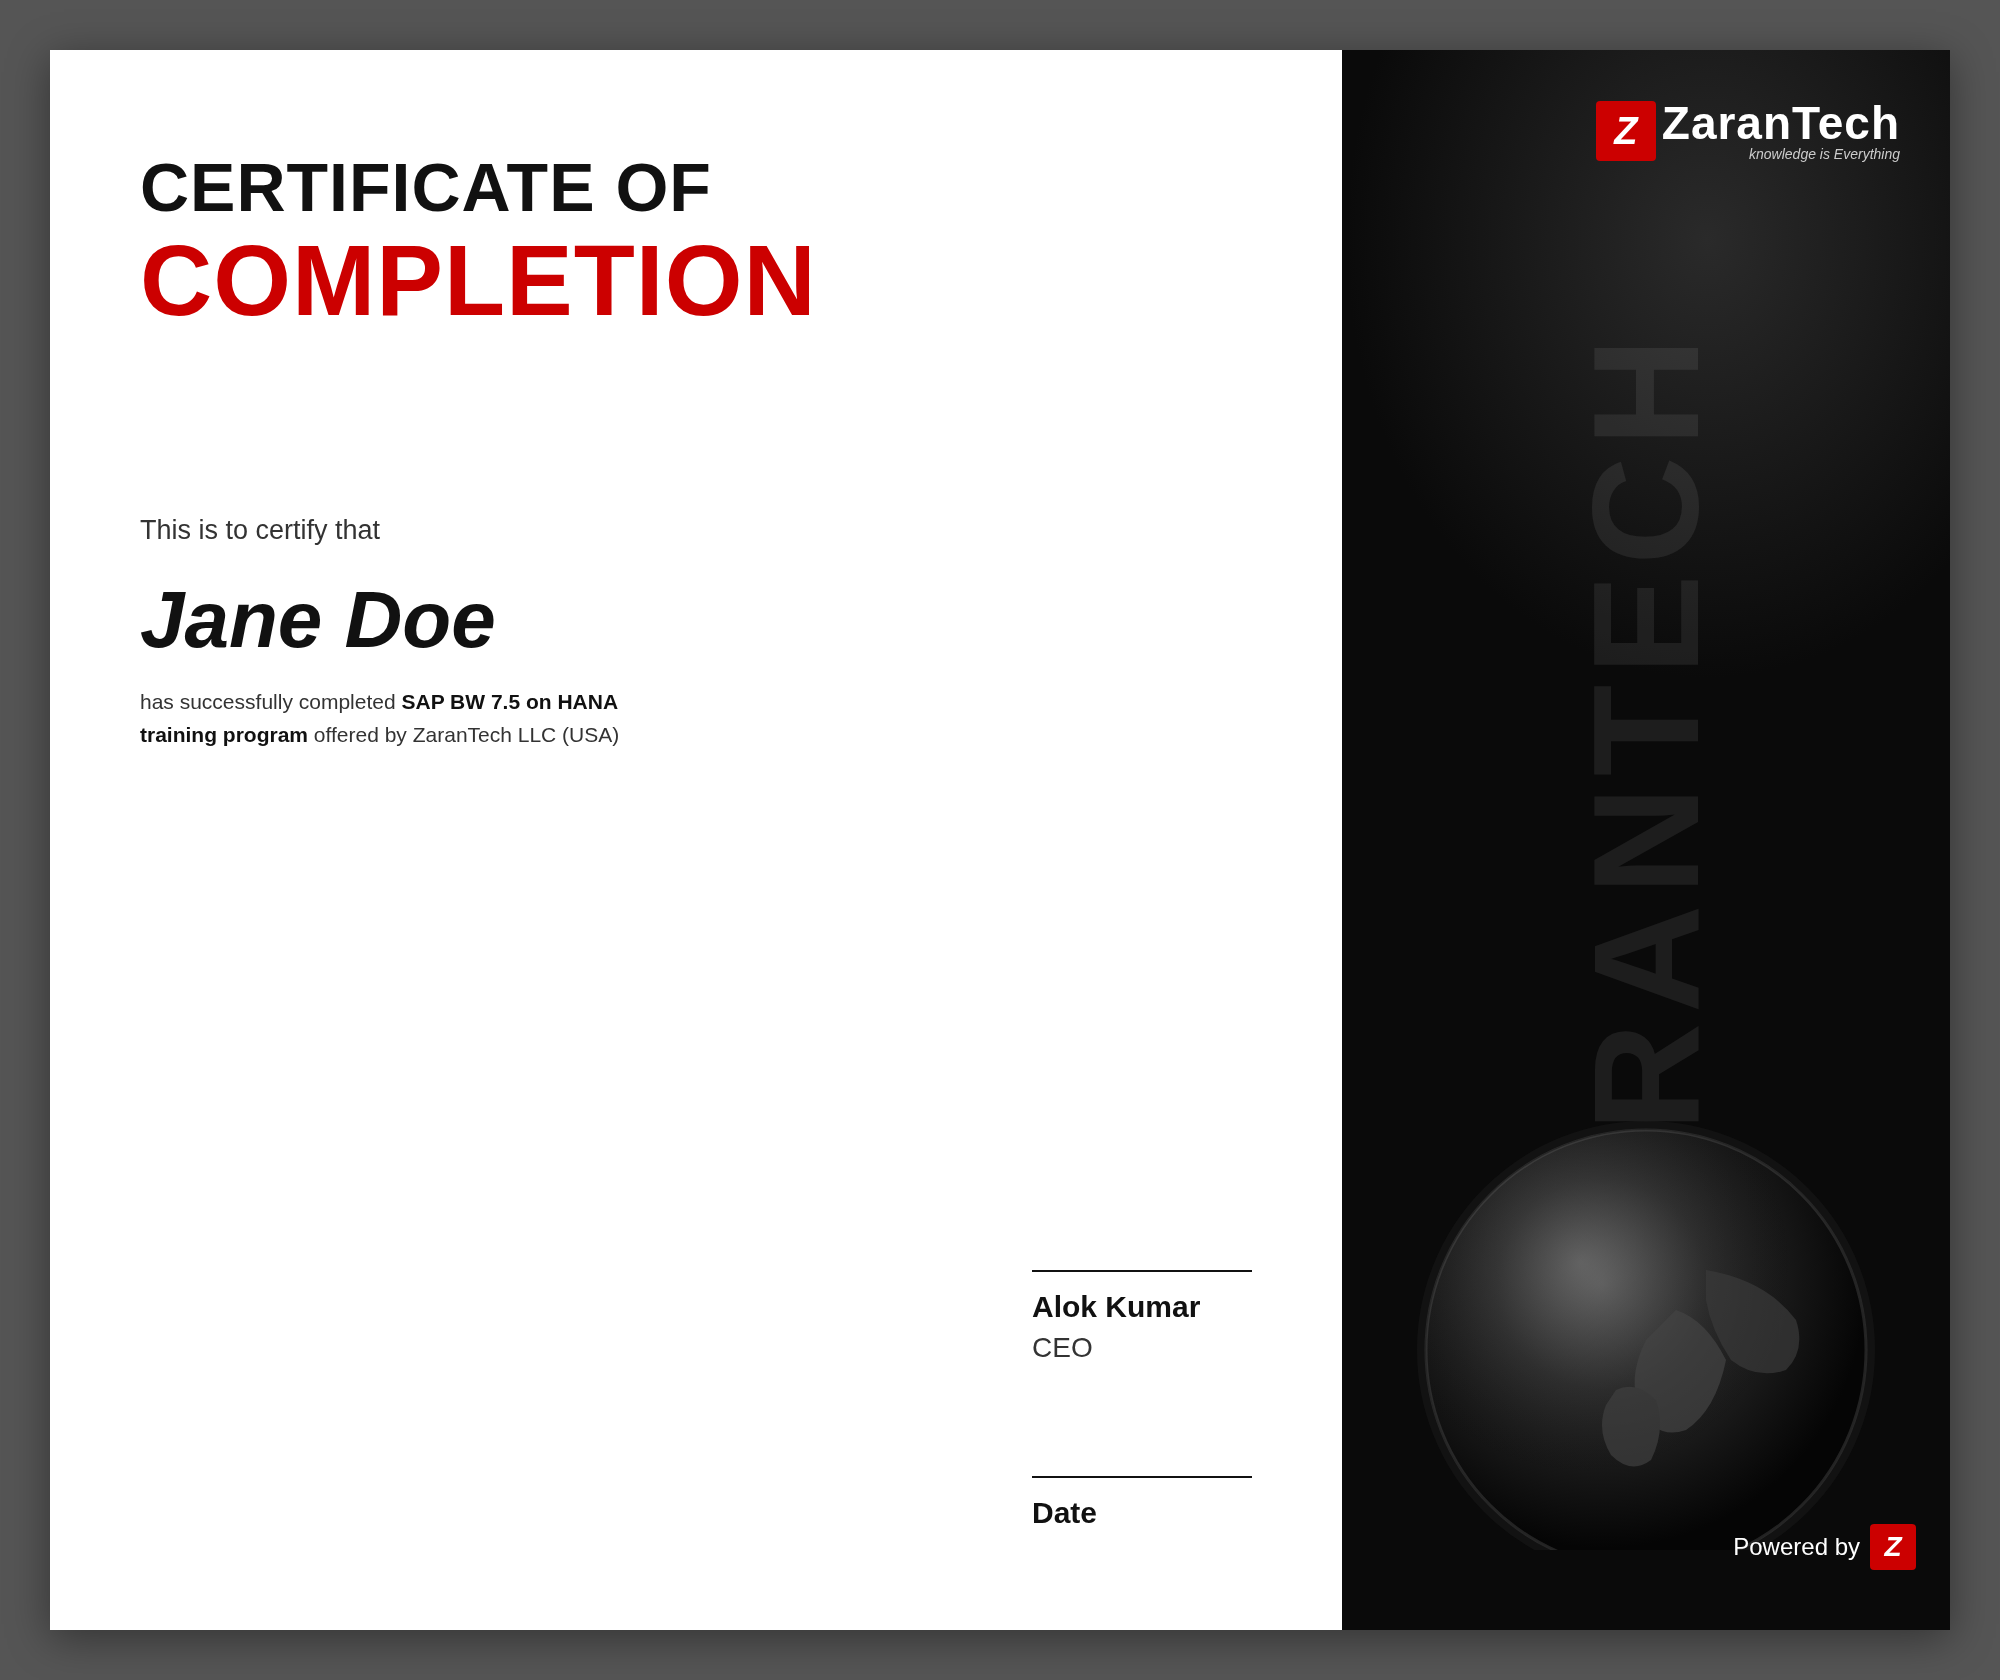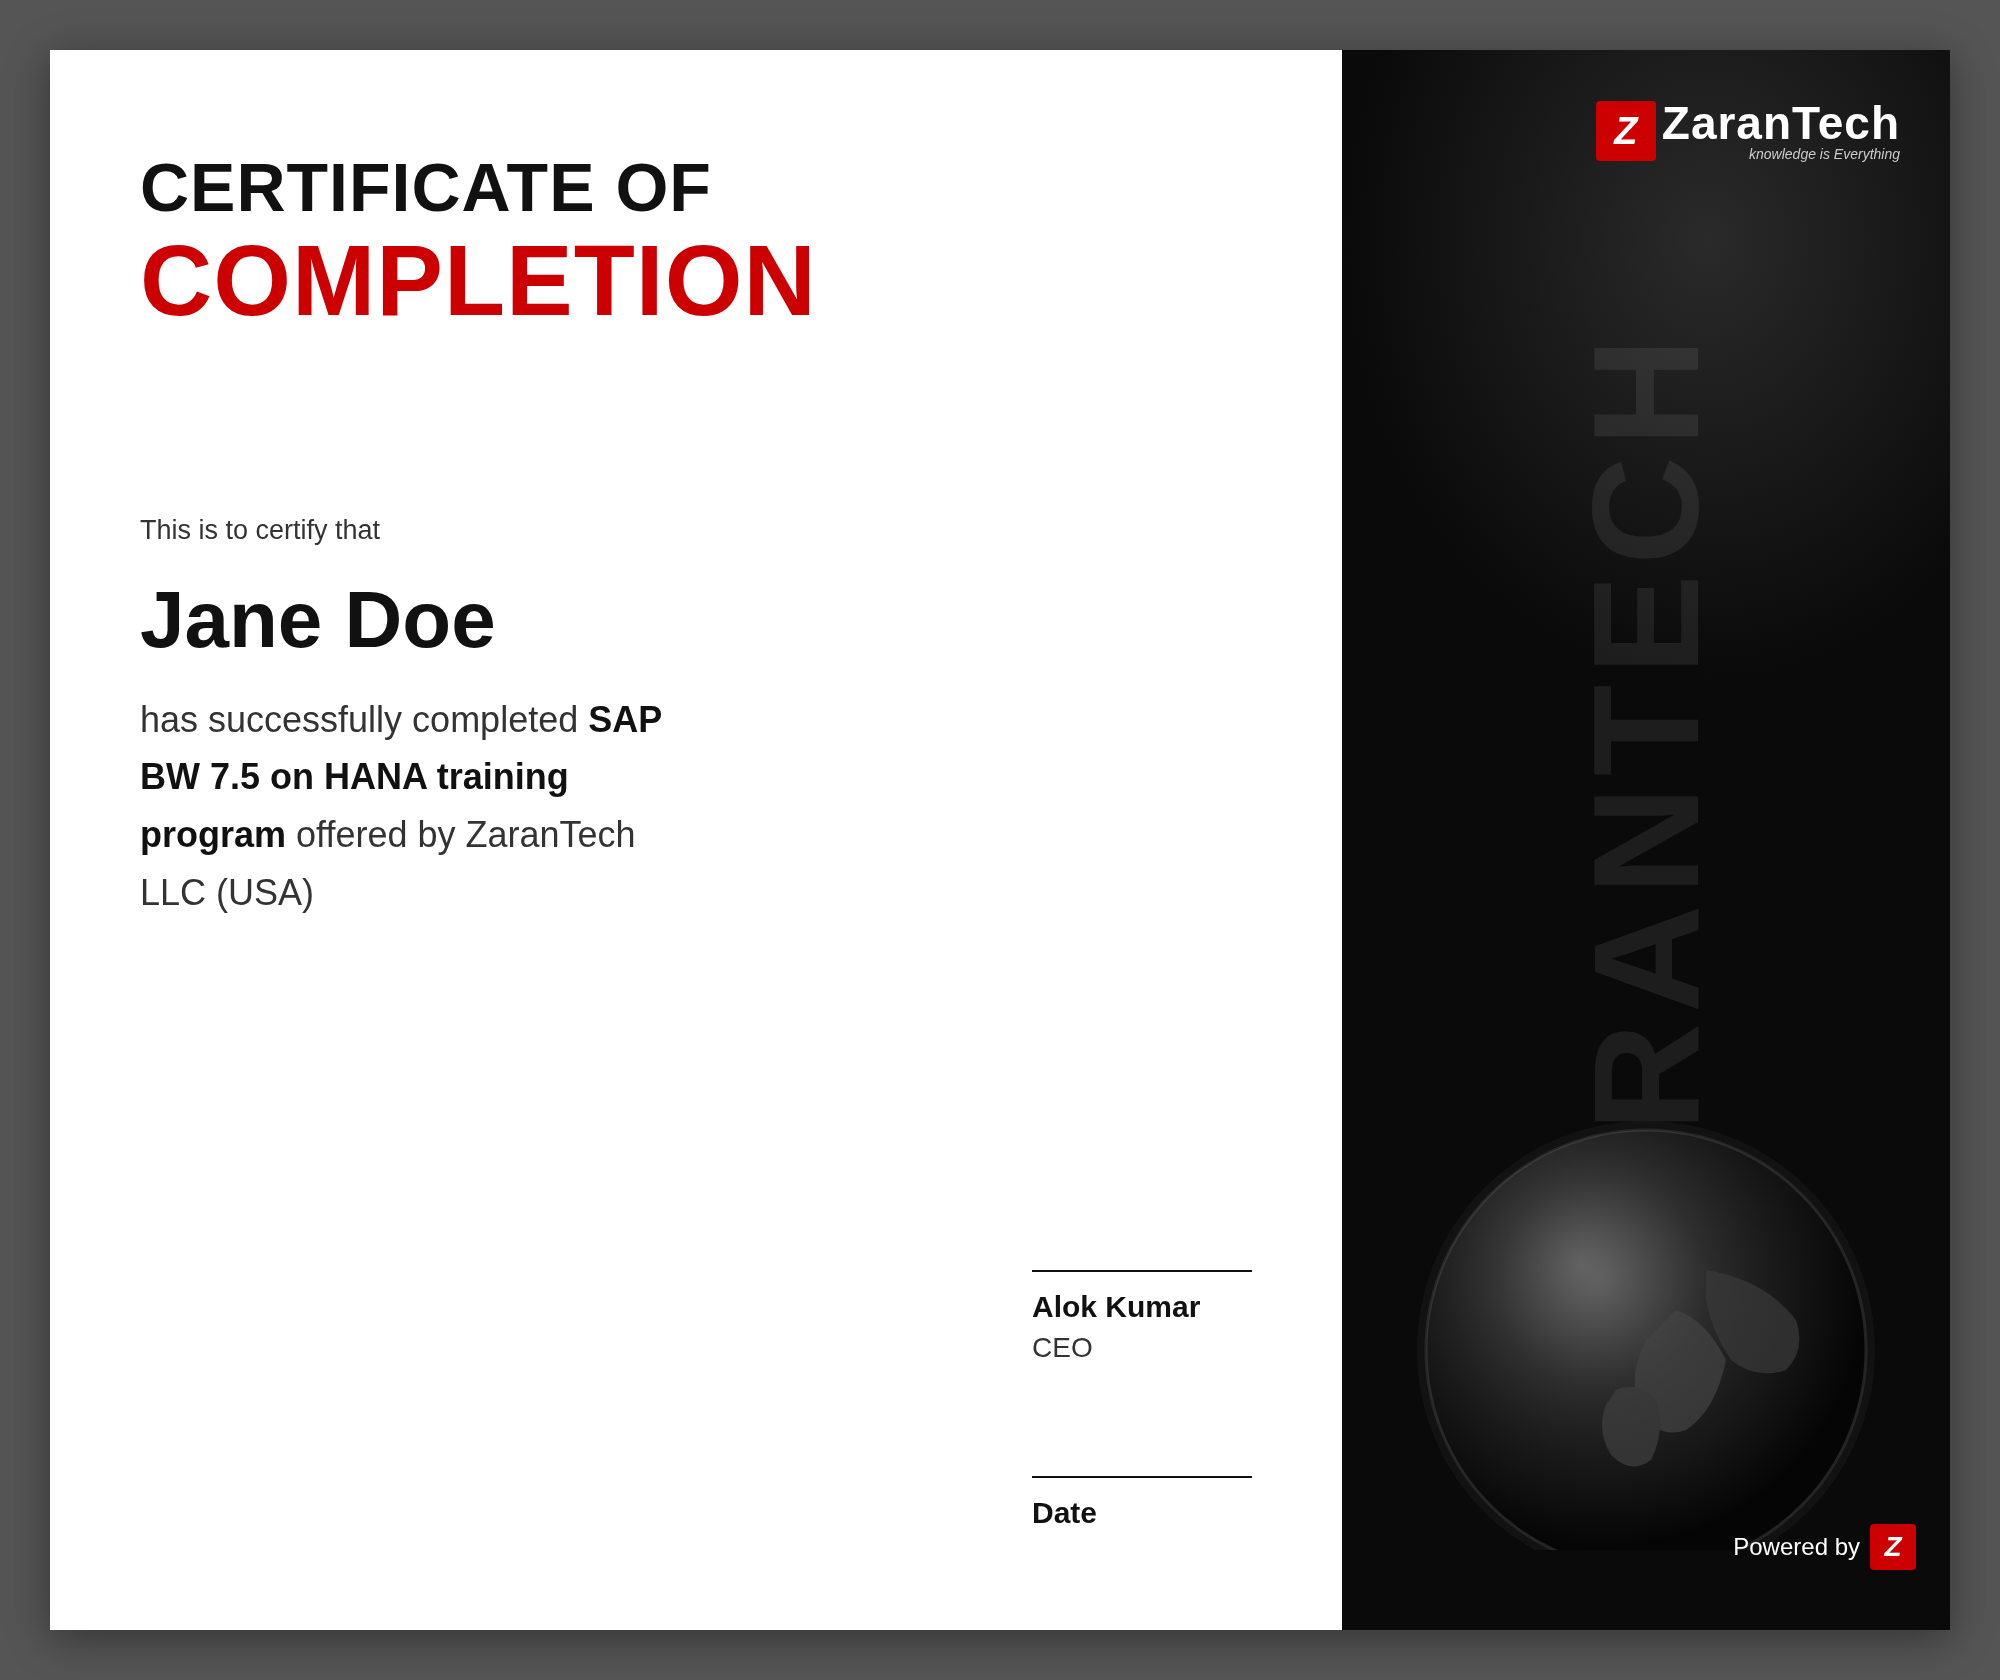--- a/index.html
+++ b/index.html
@@ -63,26 +63,27 @@
       font-size: 27px;
       color: #333;
       font-weight: 400;
       margin-bottom: 30px;
     }
 
     .recipient-name {
       font-size: 80px;
       font-weight: 900;
       color: #111;
-      margin-bottom: 27px;
+      margin-bottom: 21px;
       line-height: 1.1;
+      font-style: italic;
     }
 
     .course-text {
-      font-size: 36px;
+      font-size: 21px;
       color: #333;
       line-height: 1.6;
       max-width: 560px;
     }
 
     .course-text .bold {
       font-weight: 900;
       color: #111;
     }
 

